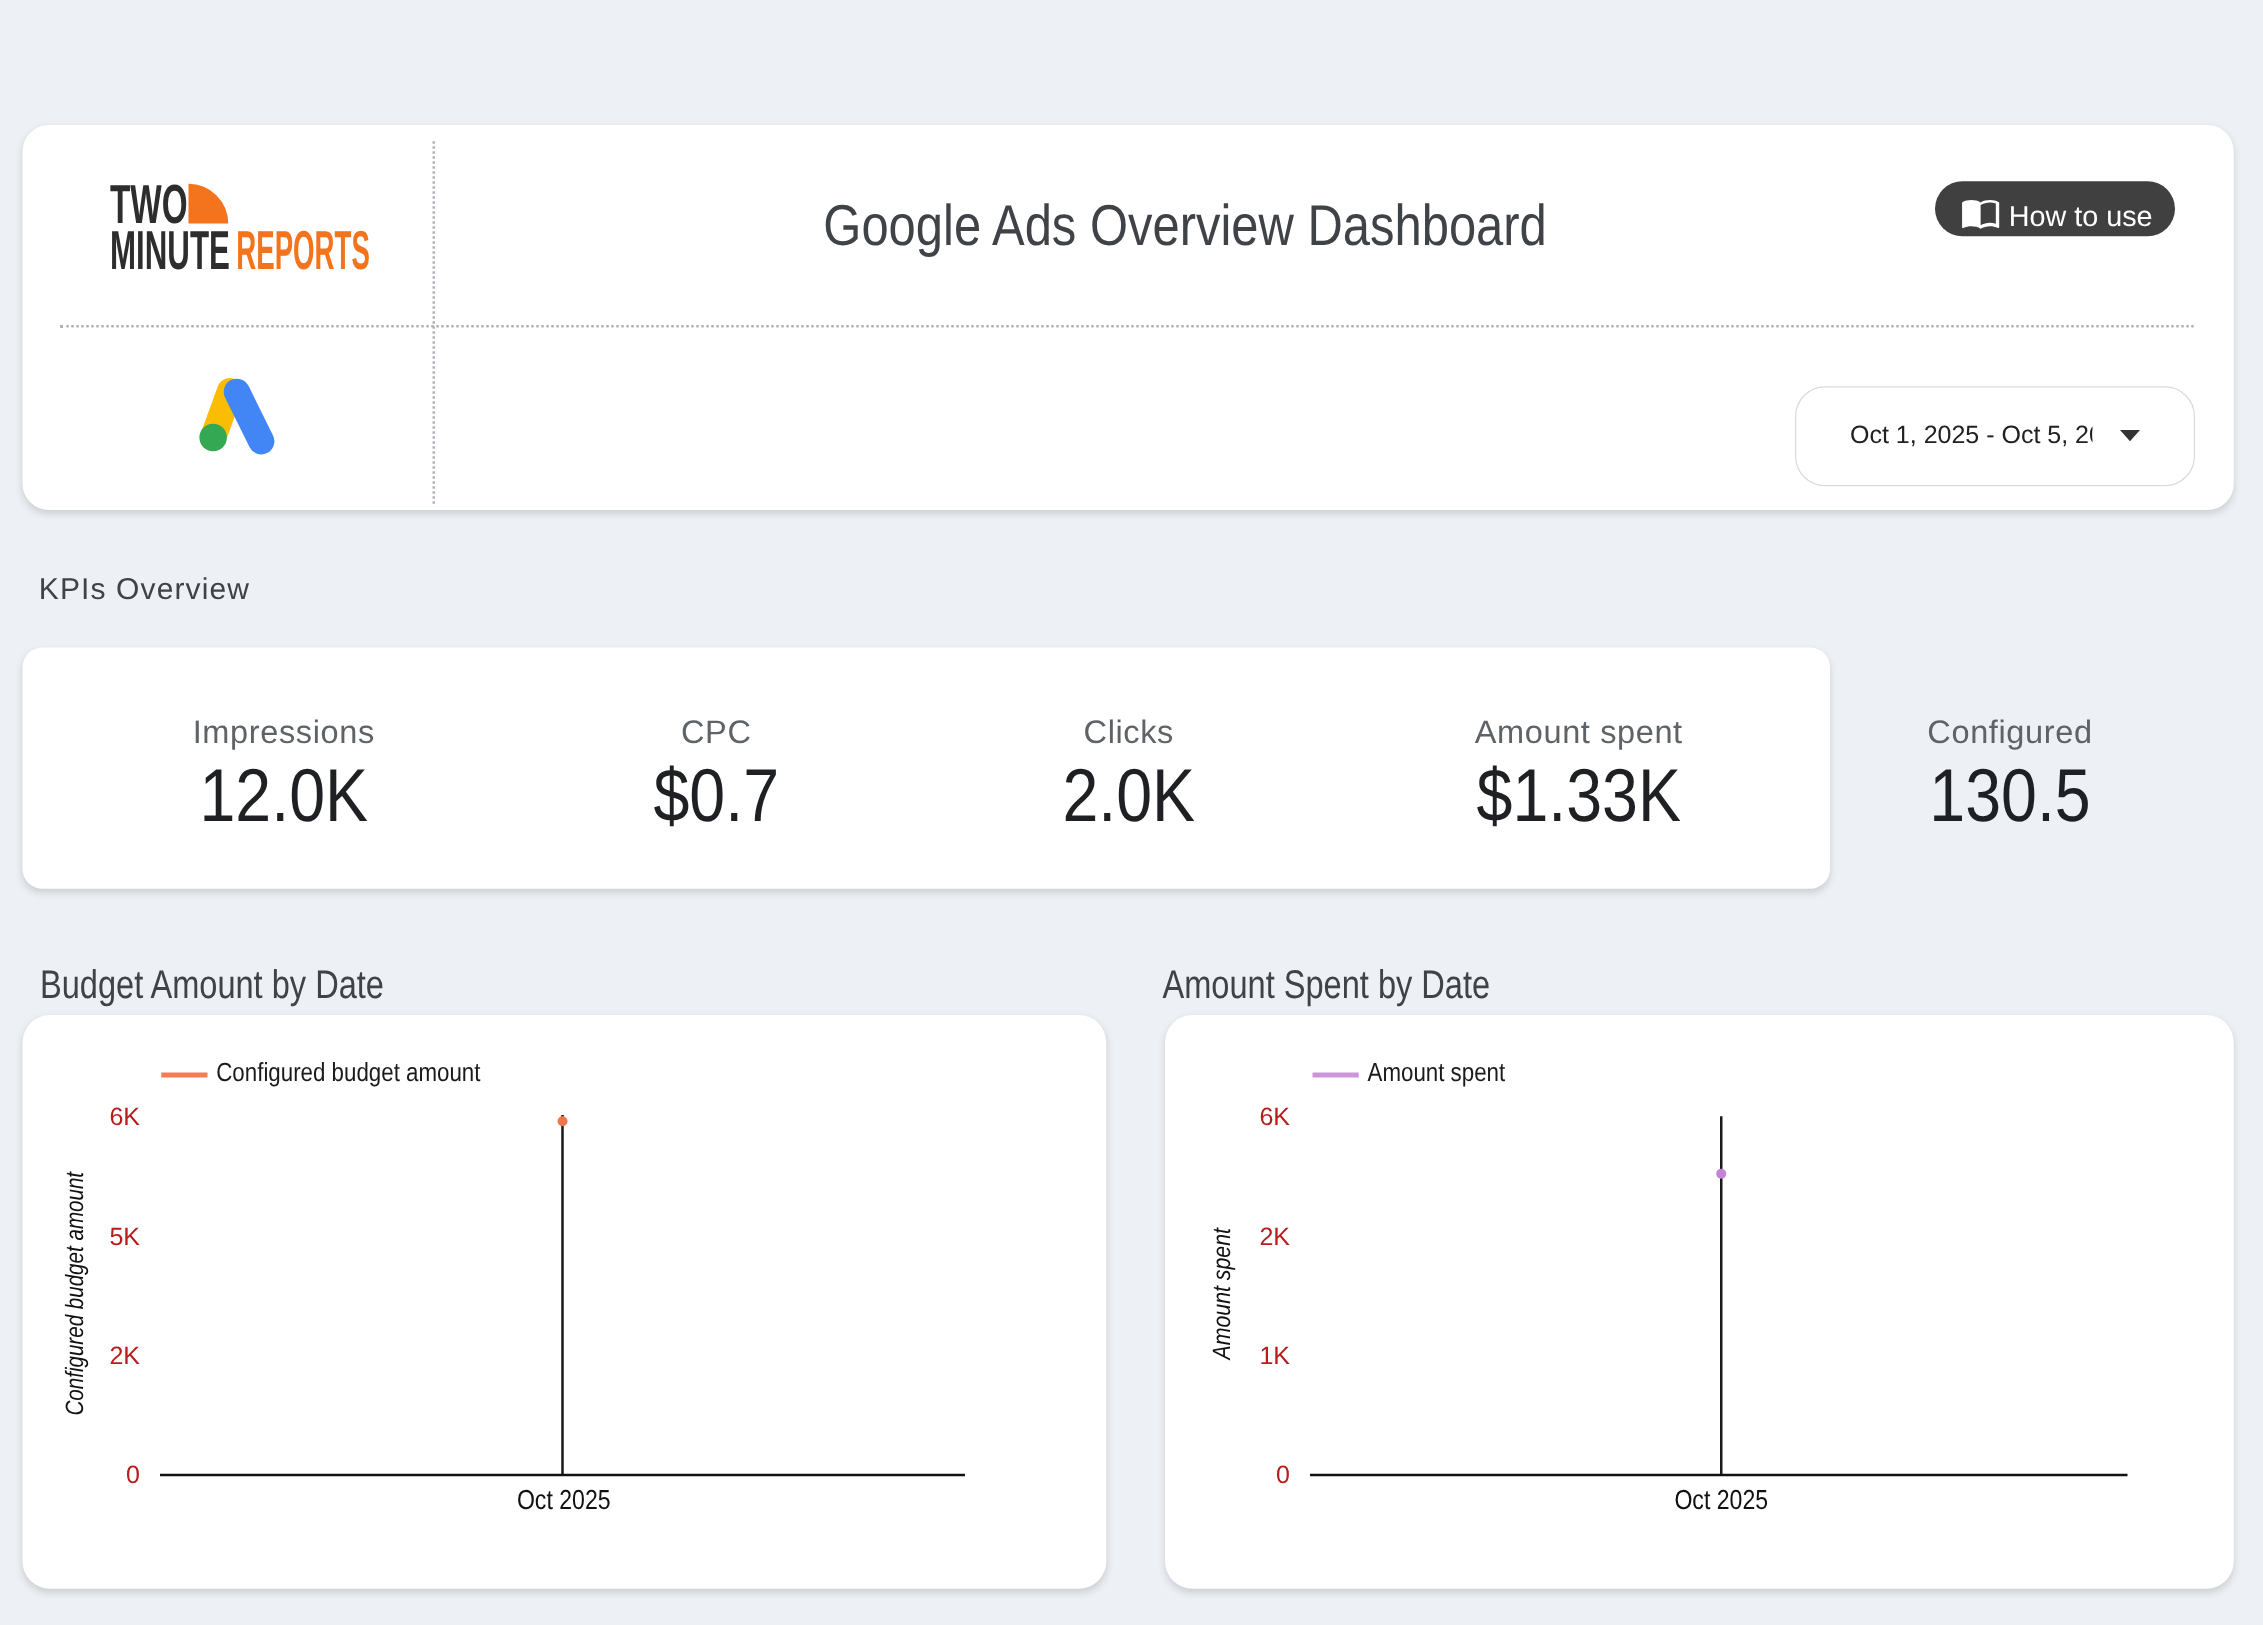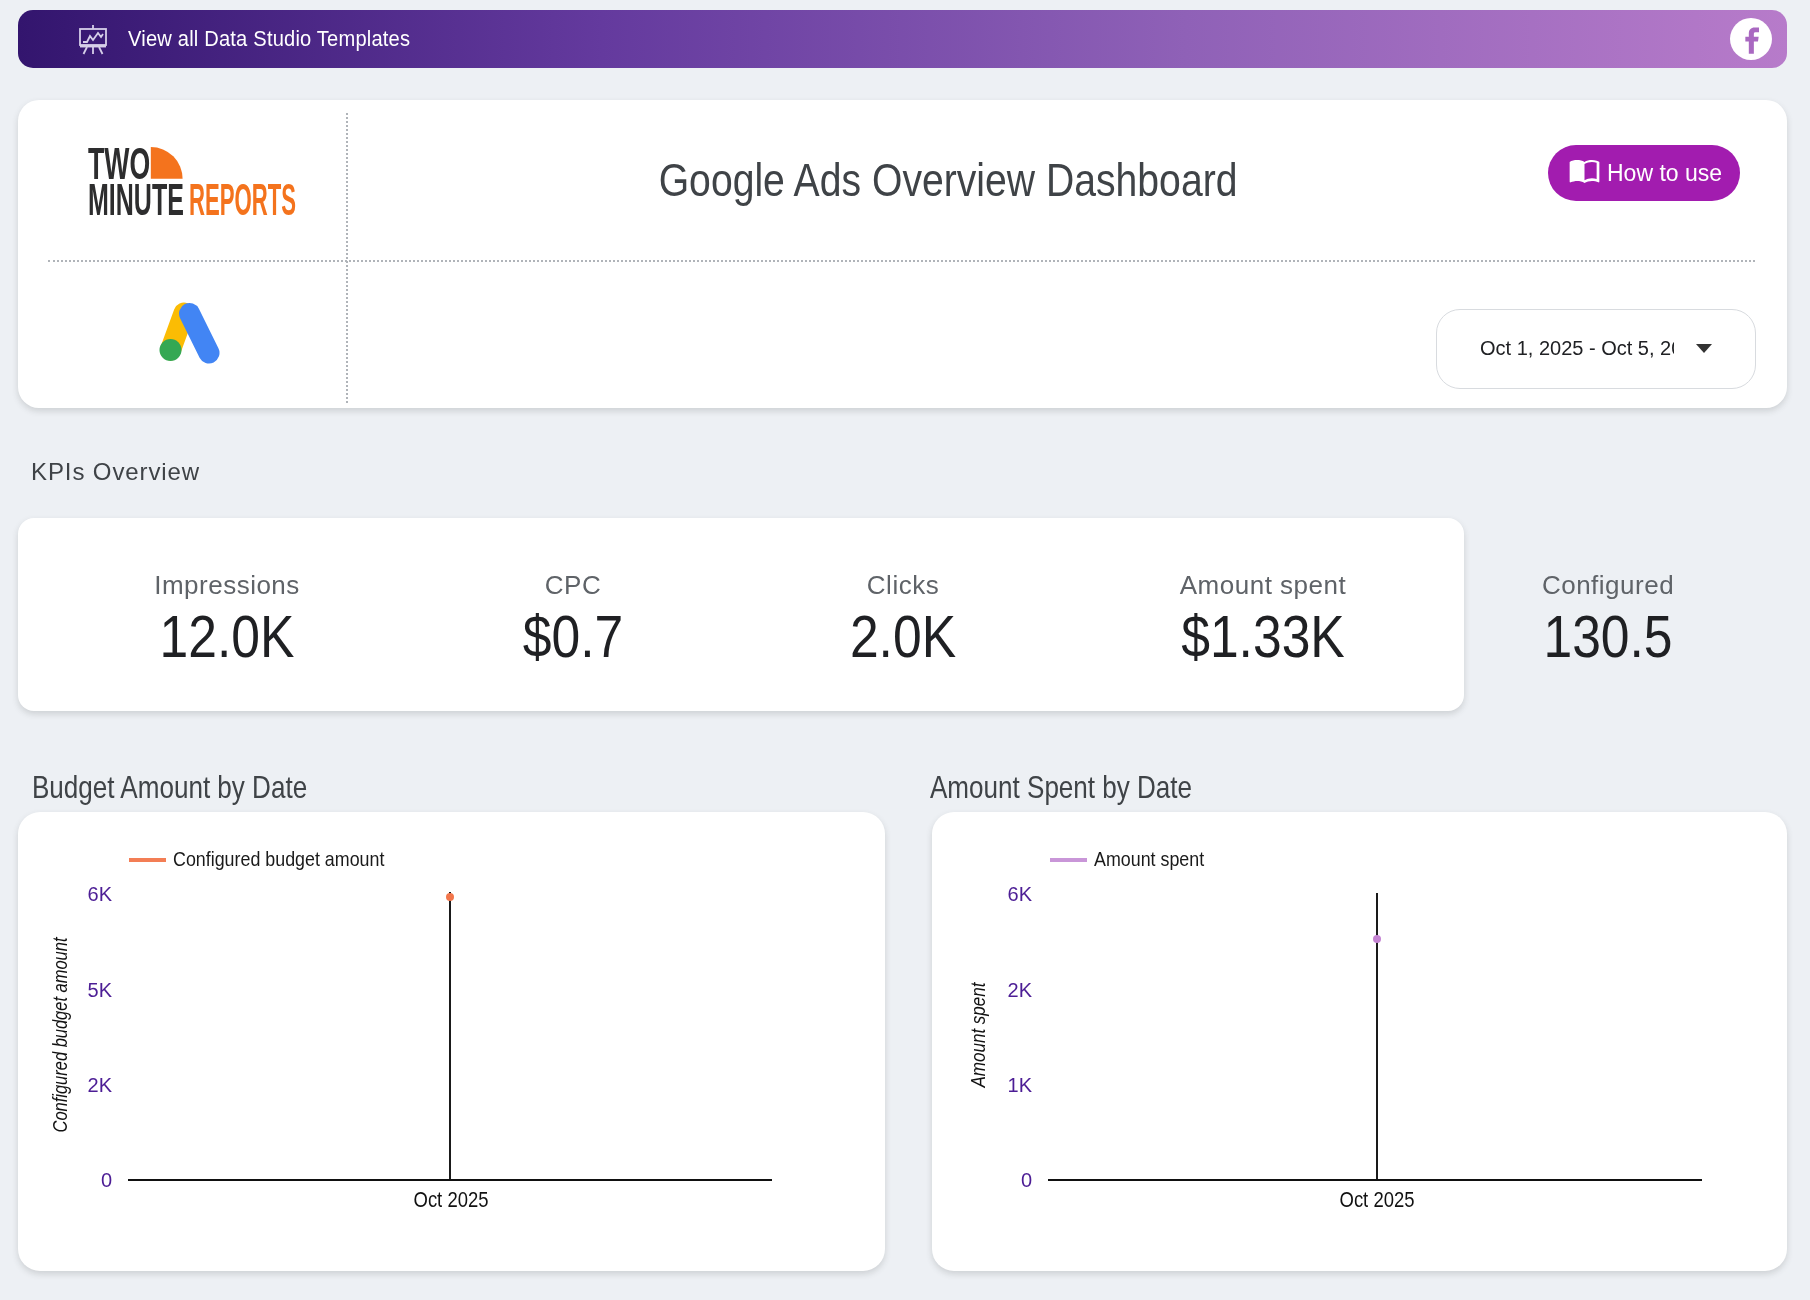--- a/index.html
+++ b/index.html
@@ -12,68 +12,51 @@
 #banner { position:absolute; left:18px; top:10px; width:1769px; height:58px; border-radius:15px;
   background:linear-gradient(90deg,#33156e 0%,#643a9e 33%,#8f61b7 66%,#b77bca 100%); }
 #banner .txt { position:absolute; left:110px; top:0; height:58px; line-height:58px; color:#fff; font-size:22px; letter-spacing:0.2px; transform:scaleX(0.915); transform-origin:left center; white-space:nowrap; }
 #fbcircle { position:absolute; left:1712px; top:8px; width:42px; height:42px; border-radius:50%; background:#fff; }
 
 
 #hdr { left:18px; top:100px; width:1769px; height:308px; }
 .vdot { position:absolute; left:328px; top:13px; height:290px; width:0; border-left:2px dotted #b0b4b9; }
 .hdot { position:absolute; left:30px; top:160px; width:1707px; height:0; border-top:2px dotted #b0b4b9; }
 #title { position:absolute; left:590px; top:57px; width:680px; text-align:center; font-size:46px; color:#3f4347; line-height:1; transform:scaleX(0.851); white-space:nowrap; }
-#howto { position:absolute; left:1530px; top:45px; width:192px; height:56px; border-radius:28px; background:#a21caf; color:#fff; }
+#howto { position:absolute; left:1530px; top:45px; width:192px; height:44px; border-radius:28px; background:#404040; color:#fff; }
 #howto .t { position:absolute; left:59px; top:0; line-height:56px; font-size:23px; }
 #datebox { position:absolute; left:1418px; top:209px; width:320px; height:80px; border:1.5px solid #d8dbdf; border-radius:24px; }
 #datebox .t { position:absolute; left:43px; top:0; width:194px; line-height:77px; font-size:20px; color:#202124; white-space:nowrap; overflow:hidden; }
 #datebox .c { position:absolute; left:259px; top:34px; width:0; height:0; border-left:8px solid transparent; border-right:8px solid transparent; border-top:9px solid #333; }
 
 
 .h2 { position:absolute; color:#3f4347; line-height:1; white-space:nowrap; }
 
 
 #kpis { left:18px; top:518px; width:1446px; height:193px; border-radius:16px; }
 .kpi { position:absolute; top:0; width:340px; text-align:center; }
 .kpi .lab { font-size:26px; color:#5f6368; position:absolute; top:54px; width:100%; line-height:1; letter-spacing:0.5px; }
 .kpi .val { font-size:60px; color:#1f2023; position:absolute; top:89px; width:100%; line-height:1; transform:scaleX(0.86); }
 
 
 #chart1 { left:18px; top:812px; width:867px; height:459px; border-radius:22px; }
 #chart2 { left:932px; top:812px; width:855px; height:459px; border-radius:22px; }
 .leg { position:absolute; height:4px; width:37px; }
 .legt { position:absolute; font-size:21px; color:#1a1a1a; line-height:1; transform:scaleX(0.85); transform-origin:left center; white-space:nowrap; }
-.ylab { position:absolute; font-size:20px; color:#4c1d95; text-align:right; width:60px; line-height:1; }
+.ylab { position:absolute; font-size:20px; color:#b91c1c; text-align:right; width:60px; line-height:1; }
 .xaxis { position:absolute; height:2px; background:#111; }
 .vline { position:absolute; width:2px; background:#1a1a1a; }
 .dot { position:absolute; width:8px; height:8px; border-radius:50%; }
 .xlab { position:absolute; font-size:22px; color:#111; text-align:center; width:120px; line-height:1; transform:scaleX(0.84); }
 .ytitle { position:absolute; font-size:20px; font-style:italic; color:#111; white-space:nowrap; width:240px; text-align:center; line-height:1; }
 </style>
 </head>
 <body>
 <div id="page">
 
-  <div id="banner">
-    <svg class="abs" style="left:59px;top:13px" width="32" height="32" viewBox="0 0 32 32" fill="none" stroke="#d6cfe9" stroke-width="1.8">
-      <line x1="16" y1="2" x2="16" y2="6"></line>
-      <rect x="3" y="6" width="26" height="16" fill="none"></rect>
-      <polyline points="6,19 10,19 13,13 16,17 21,10 24,14 26,11" fill="none"></polyline>
-      <line x1="3" y1="23.2" x2="29" y2="23.2" stroke-width="2.5"></line>
-      <line x1="10" y1="24" x2="6.5" y2="31"></line>
-      <line x1="22" y1="24" x2="25.5" y2="31"></line>
-      <line x1="16" y1="24" x2="16" y2="31"></line>
-    </svg>
-    <div class="txt">View all Data Studio Templates</div>
-    <div id="fbcircle">
-      <svg width="42" height="42" viewBox="0 0 42 42">
-          <path fill="#a968c1" transform="translate(21.5,21.5) scale(1.12) translate(-21,-21)" d="M24.5 14.5h3.2v-4.3h-3.9c-3.4 0-5.2 2.2-5.2 5.4v3h-3.1v4.2h3.1v11h4.5v-11h3.7l.6-4.2h-4.3v-2.5c0-1 .5-1.6 1.4-1.6z"></path>
-        </svg>
-    </div>
-  </div>
 
   <div class="card" id="hdr">
     <div class="vdot"></div>
     <div class="hdot"></div>
 
     <svg class="abs" style="left:70px;top:44px" width="230" height="76" viewBox="0 0 230 76">
       <g font-family="Liberation Sans" font-weight="bold" font-size="44">
         <text x="0" y="34.5" fill="#2d2d2e" transform="scale(0.605,1)">TWO</text>
         <text x="0" y="71.5" fill="#2d2d2e" transform="scale(0.569,1)">MINUTE</text>
         <text x="0" y="71.5" fill="#f4731d" transform="translate(101,0) scale(0.503,1)">REPORTS</text>

